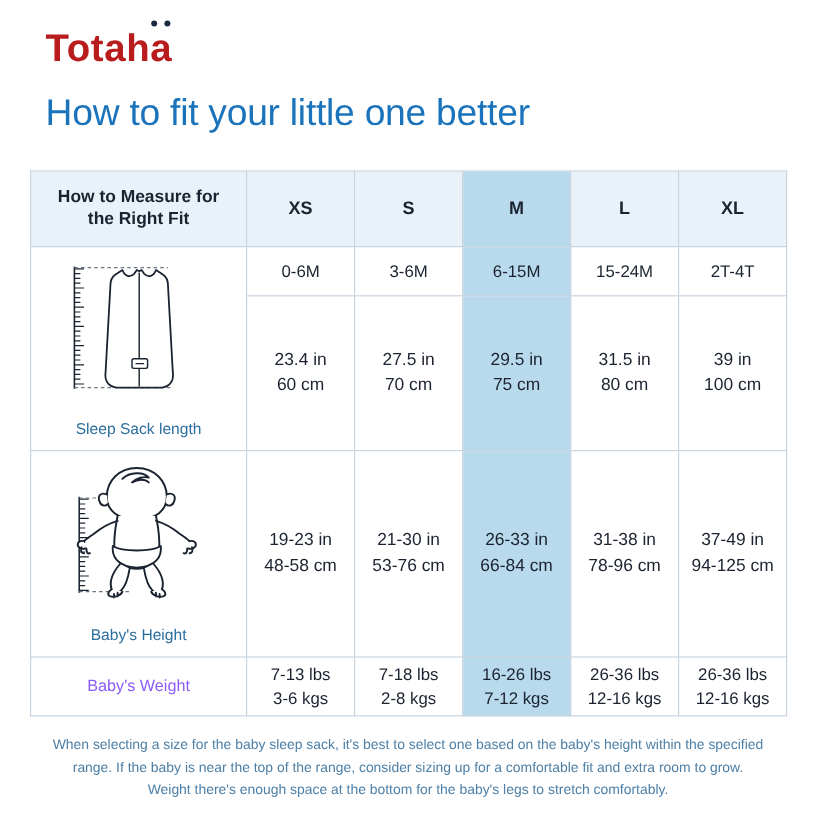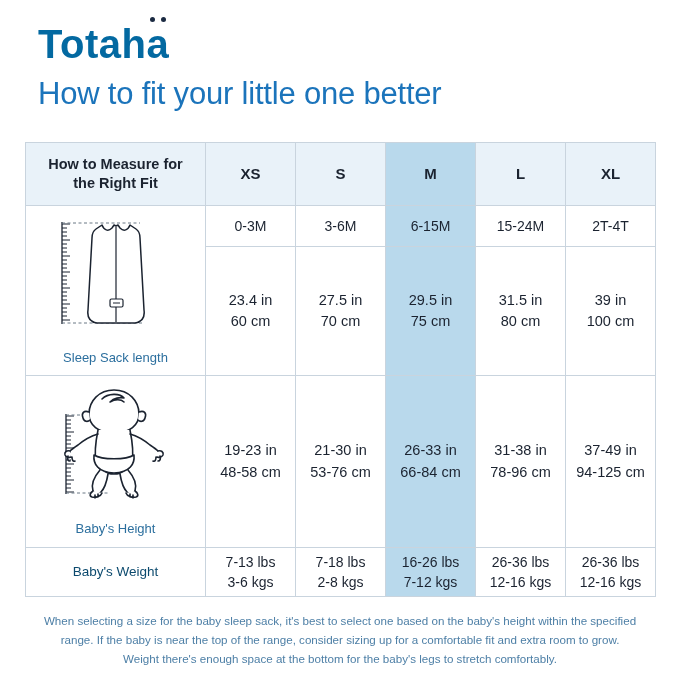--- a/index.html
+++ b/index.html
@@ -14,24 +14,24 @@
     color: #17304a;
     overflow: hidden;
     position: relative;
   }
 
   
   .brand {
     position: absolute;
     left: 38px;
     top: 24px;
-    font-size: 40px;
+    font-size: 32px;
     font-weight: 700;
     letter-spacing: 0.5px;
-    color: #0369a1;
+    color: #b91c1c;
     line-height: 1;
   }
   .brand .umlaut-wrap {
     position: relative;
     display: inline-block;
   }
   .brand .umlaut {
     position: absolute;
     top: -7px;
     left: 50%;
@@ -118,21 +118,21 @@
     justify-content: center;
   }
   .illus-caption {
     margin-top: 18px;
     font-size: 13px;
     color: #2c6f9e;
     font-weight: 400;
   }
   td.weight-label {
     font-size: 13.5px;
-    color: #0c4a6e;
+    color: #8b5cf6;
   }
 
   
   .footnote {
     position: absolute;
     left: 25px;
     top: 612px;
     width: 630px;
     text-align: center;
     font-size: 11.6px;
@@ -215,21 +215,21 @@
                      L57 109 C50 108, 47 103, 48 96 L52 24 C52 20, 53 17, 56 15 Z" fill="#ffffff" stroke="#1b2330" stroke-width="1.5" stroke-linejoin="round"></path>
 
             <line x1="76" y1="13" x2="76" y2="108" stroke="#1b2330" stroke-width="1.2"></line>
 
             <rect x="70" y="85" width="13" height="8" rx="1.5" fill="#ffffff" stroke="#1b2330" stroke-width="1.2"></rect>
             <line x1="73" y1="89" x2="80" y2="89" stroke="#1b2330" stroke-width="1"></line>
           </svg>
           <div class="illus-caption">Sleep Sack length</div>
         </div>
       </td>
-      <td>0-3M</td>
+      <td>0-6M</td>
       <td>3-6M</td>
       <td class="hl">6-15M</td>
       <td>15-24M</td>
       <td>2T-4T</td>
     </tr>
 
     <tr class="data-row row-sack">
       <td>
         <div>23.4 in</div>
         <div>60 cm</div>

